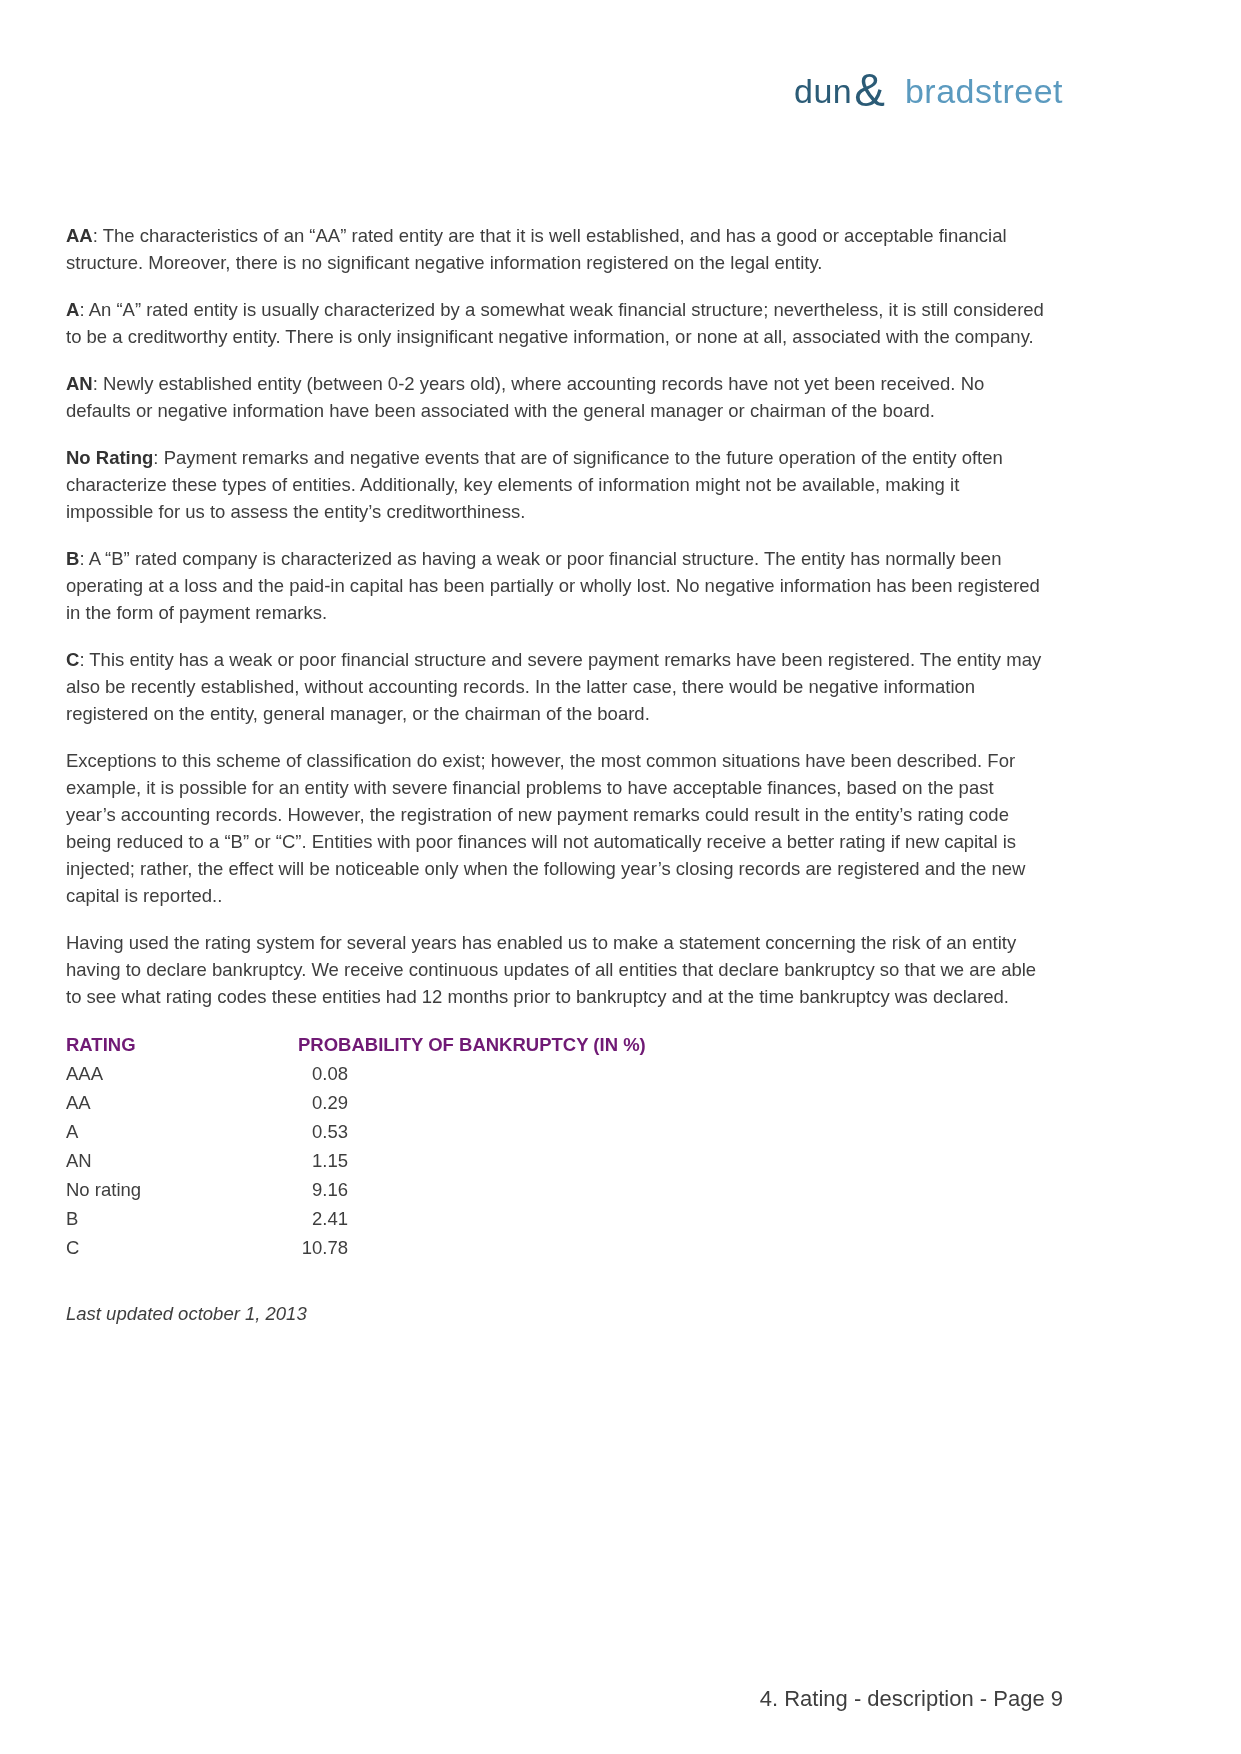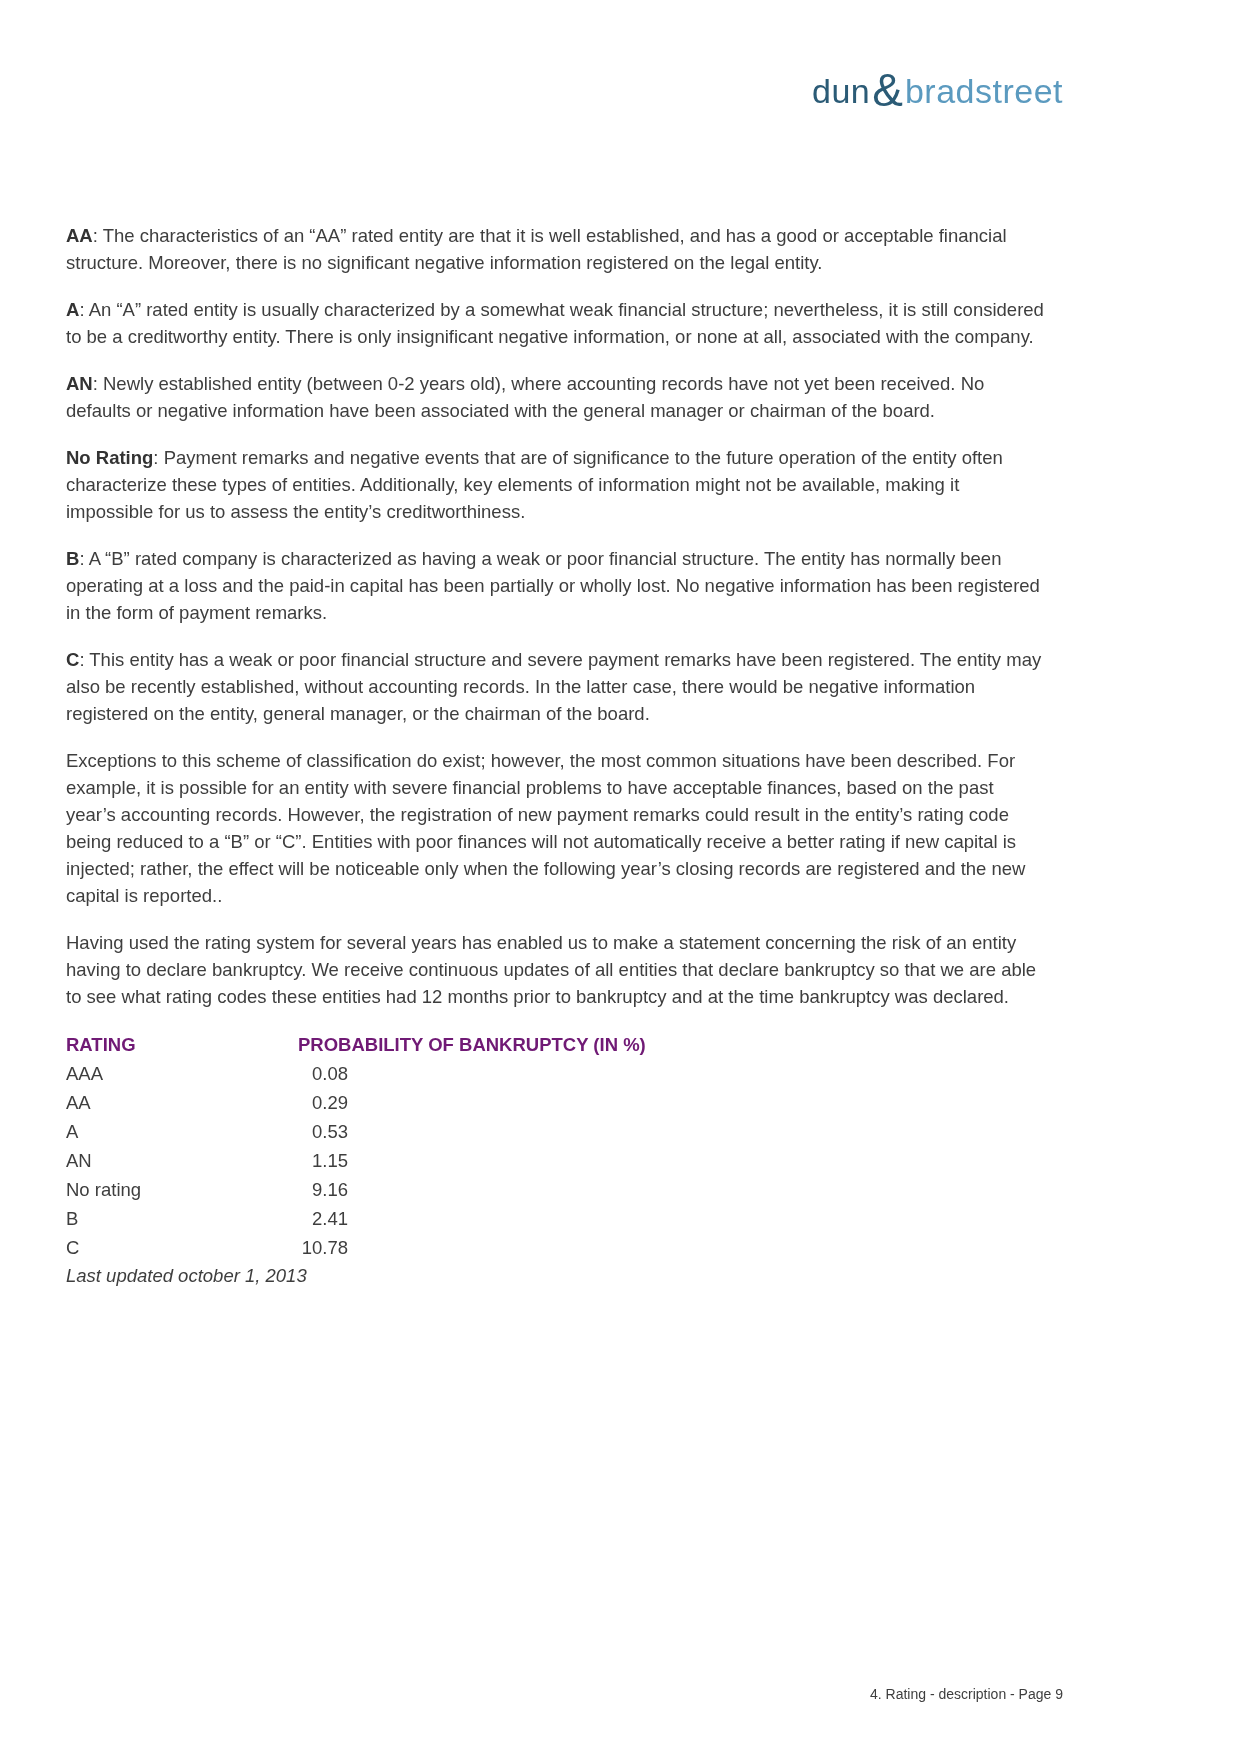--- a/index.html
+++ b/index.html
@@ -19,20 +19,21 @@
     right: 178px;
     white-space: nowrap;
     display: flex;
     align-items: baseline;
     line-height: 1;
   }
   .logo-word {
     font-size: 34px;
     letter-spacing: 0.5px;
     font-weight: 400;
+    margin-left: 18px;
   }
   .logo-dun  { color: #2b5b76; }
   .logo-amp  {
     color: #2b5b76;
     font-size: 46px;
     font-weight: 400;
     margin: 0 2px;
     position: relative;
     top: 3px;
   }
@@ -81,29 +82,30 @@
   .prob-table .num {
     display: inline-block;
     min-width: 50px;
     text-align: right;
   }
 
   .last-updated {
     font-size: 18.5px;
     line-height: 27px;
     font-style: italic;
+    margin-top: 38px;
     color: #3e3e3e;
   }
 
   
   .page-footer {
     position: absolute;
     top: 1686px;
     right: 178px;
-    font-size: 14px;
+    font-size: 22px;
     color: #3e3e3e;
     white-space: nowrap;
   }
 </style>
 </head>
 <body>
 
 <div class="logo">
   <span class="logo-word logo-dun">dun</span>
   <span class="logo-amp">&amp;</span>

